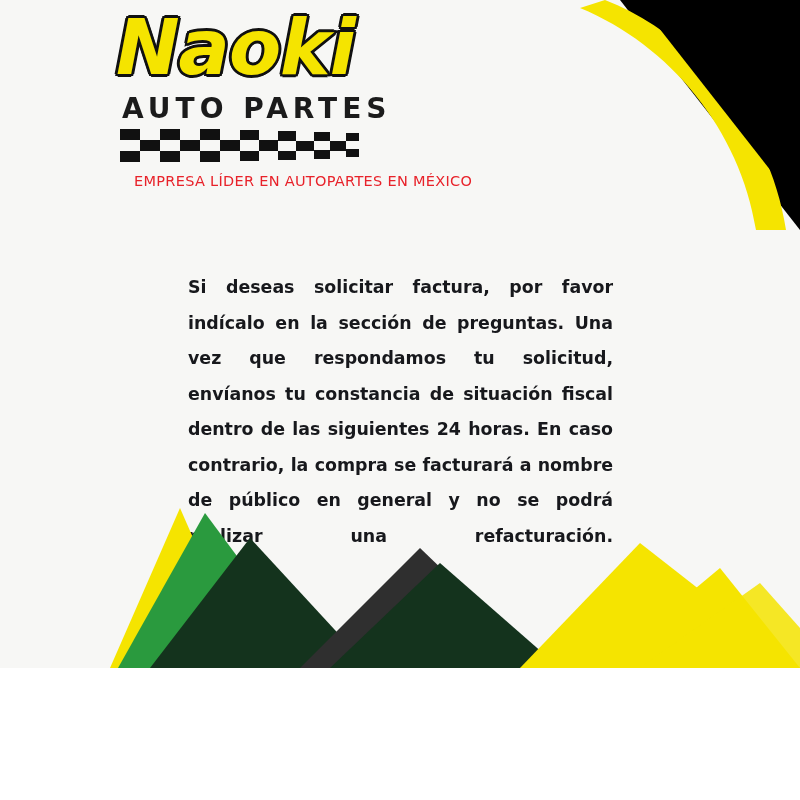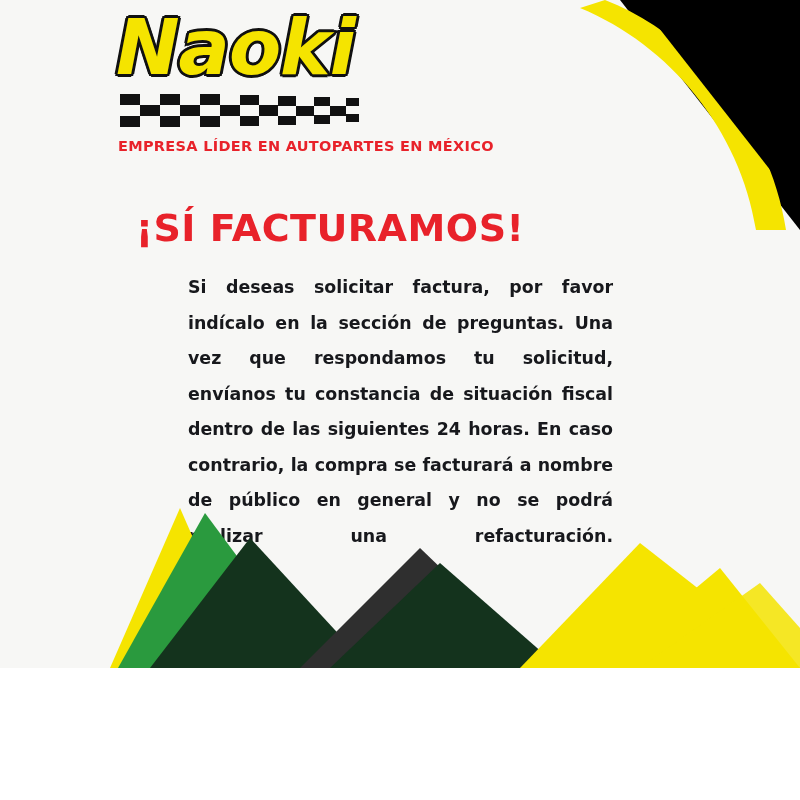--- a/index.html
+++ b/index.html
@@ -84,25 +84,25 @@
   .checker {
     margin-top: 4px;
     margin-left: 4px;
     width: 244px;
     height: 34px;
     display: block;
   }
 
   .tagline {
     font-family: "DejaVu Sans", sans-serif;
-    font-weight: bold;
+    font-weight: normal;
     font-size: 14.5px;
     letter-spacing: 0.3px;
     color: #e8222a;
-    margin: 10px 0 0 2px;
+    margin: 10px 0 0 18px;
     white-space: nowrap;
   }
 
   
   .headline {
     position: absolute;
     top: 206px;
     left: 0;
     width: 660px;
     text-align: center;
@@ -142,20 +142,21 @@
     <svg width="330" height="230" viewBox="0 0 330 230" xmlns="http://www.w3.org/2000/svg">
       <path d="M330 0 L330 230 L150 0 Z" fill="#000000"></path>
       <path d="M330 0 L120 0 C210 40 280 120 300 230 L330 230 Z" fill="#f5e400" opacity="0"></path>
       <path d="M135 0 C225 35 300 125 316 230 L286 230 C270 130 200 45 110 8 Z" fill="#f5e400"></path>
       <path d="M330 14 L330 208 L178 14 Z" fill="#000000"></path>
     </svg>
   </div>
 
   <div class="logo-block">
     <span class="logo-word">Naoki</span>
+    <span class="logo-sub">AUTO PARTES</span>
 
     <svg class="checker" viewBox="0 0 244 34" preserveAspectRatio="none" xmlns="http://www.w3.org/2000/svg">
       <g>
         <rect x="0" y="0" width="20" height="11" fill="#111111"></rect>
         <rect x="40" y="0" width="20" height="11" fill="#111111"></rect>
         <rect x="80" y="0" width="20" height="11" fill="#111111"></rect>
         <rect x="120" y="1" width="19" height="10" fill="#111111"></rect>
         <rect x="158" y="2" width="18" height="10" fill="#111111"></rect>
         <rect x="194" y="3" width="16" height="9" fill="#111111"></rect>
         <rect x="226" y="4" width="13" height="8" fill="#111111"></rect>
@@ -175,21 +176,20 @@
         <rect x="120" y="22" width="19" height="10" fill="#111111"></rect>
         <rect x="158" y="22" width="18" height="9" fill="#111111"></rect>
         <rect x="194" y="21" width="16" height="9" fill="#111111"></rect>
         <rect x="226" y="20" width="13" height="8" fill="#111111"></rect>
       </g>
     </svg>
 
     <div class="tagline">EMPRESA LÍDER  EN AUTOPARTES EN MÉXICO</div>
   </div>
 
-  <div class="headline">¡SÍ FACTURAMOS!</div>
 
   <div class="body-text">Si deseas solicitar factura, por favor indícalo en la sección de preguntas. Una vez que respondamos tu solicitud, envíanos tu constancia de situación fiscal dentro de las siguientes 24 horas. En caso contrario, la compra se facturará a nombre de público en general y no se podrá realizar una refacturación.</div>
 
   <div class="corner-bottom">
     <svg width="800" height="160" viewBox="0 0 800 160" xmlns="http://www.w3.org/2000/svg">
       <path d="M110 160 L180 0 L250 160 Z" fill="#f5e400"></path>
       <path d="M118 160 L205 5 L320 160 Z" fill="#2a9a3e"></path>
       <path d="M150 160 L250 30 L370 160 Z" fill="#14331d"></path>
       <path d="M300 160 L420 40 L545 160 Z" fill="#2f2f2f"></path>
       <path d="M330 160 L440 55 L560 160 Z" fill="#14331d"></path>

